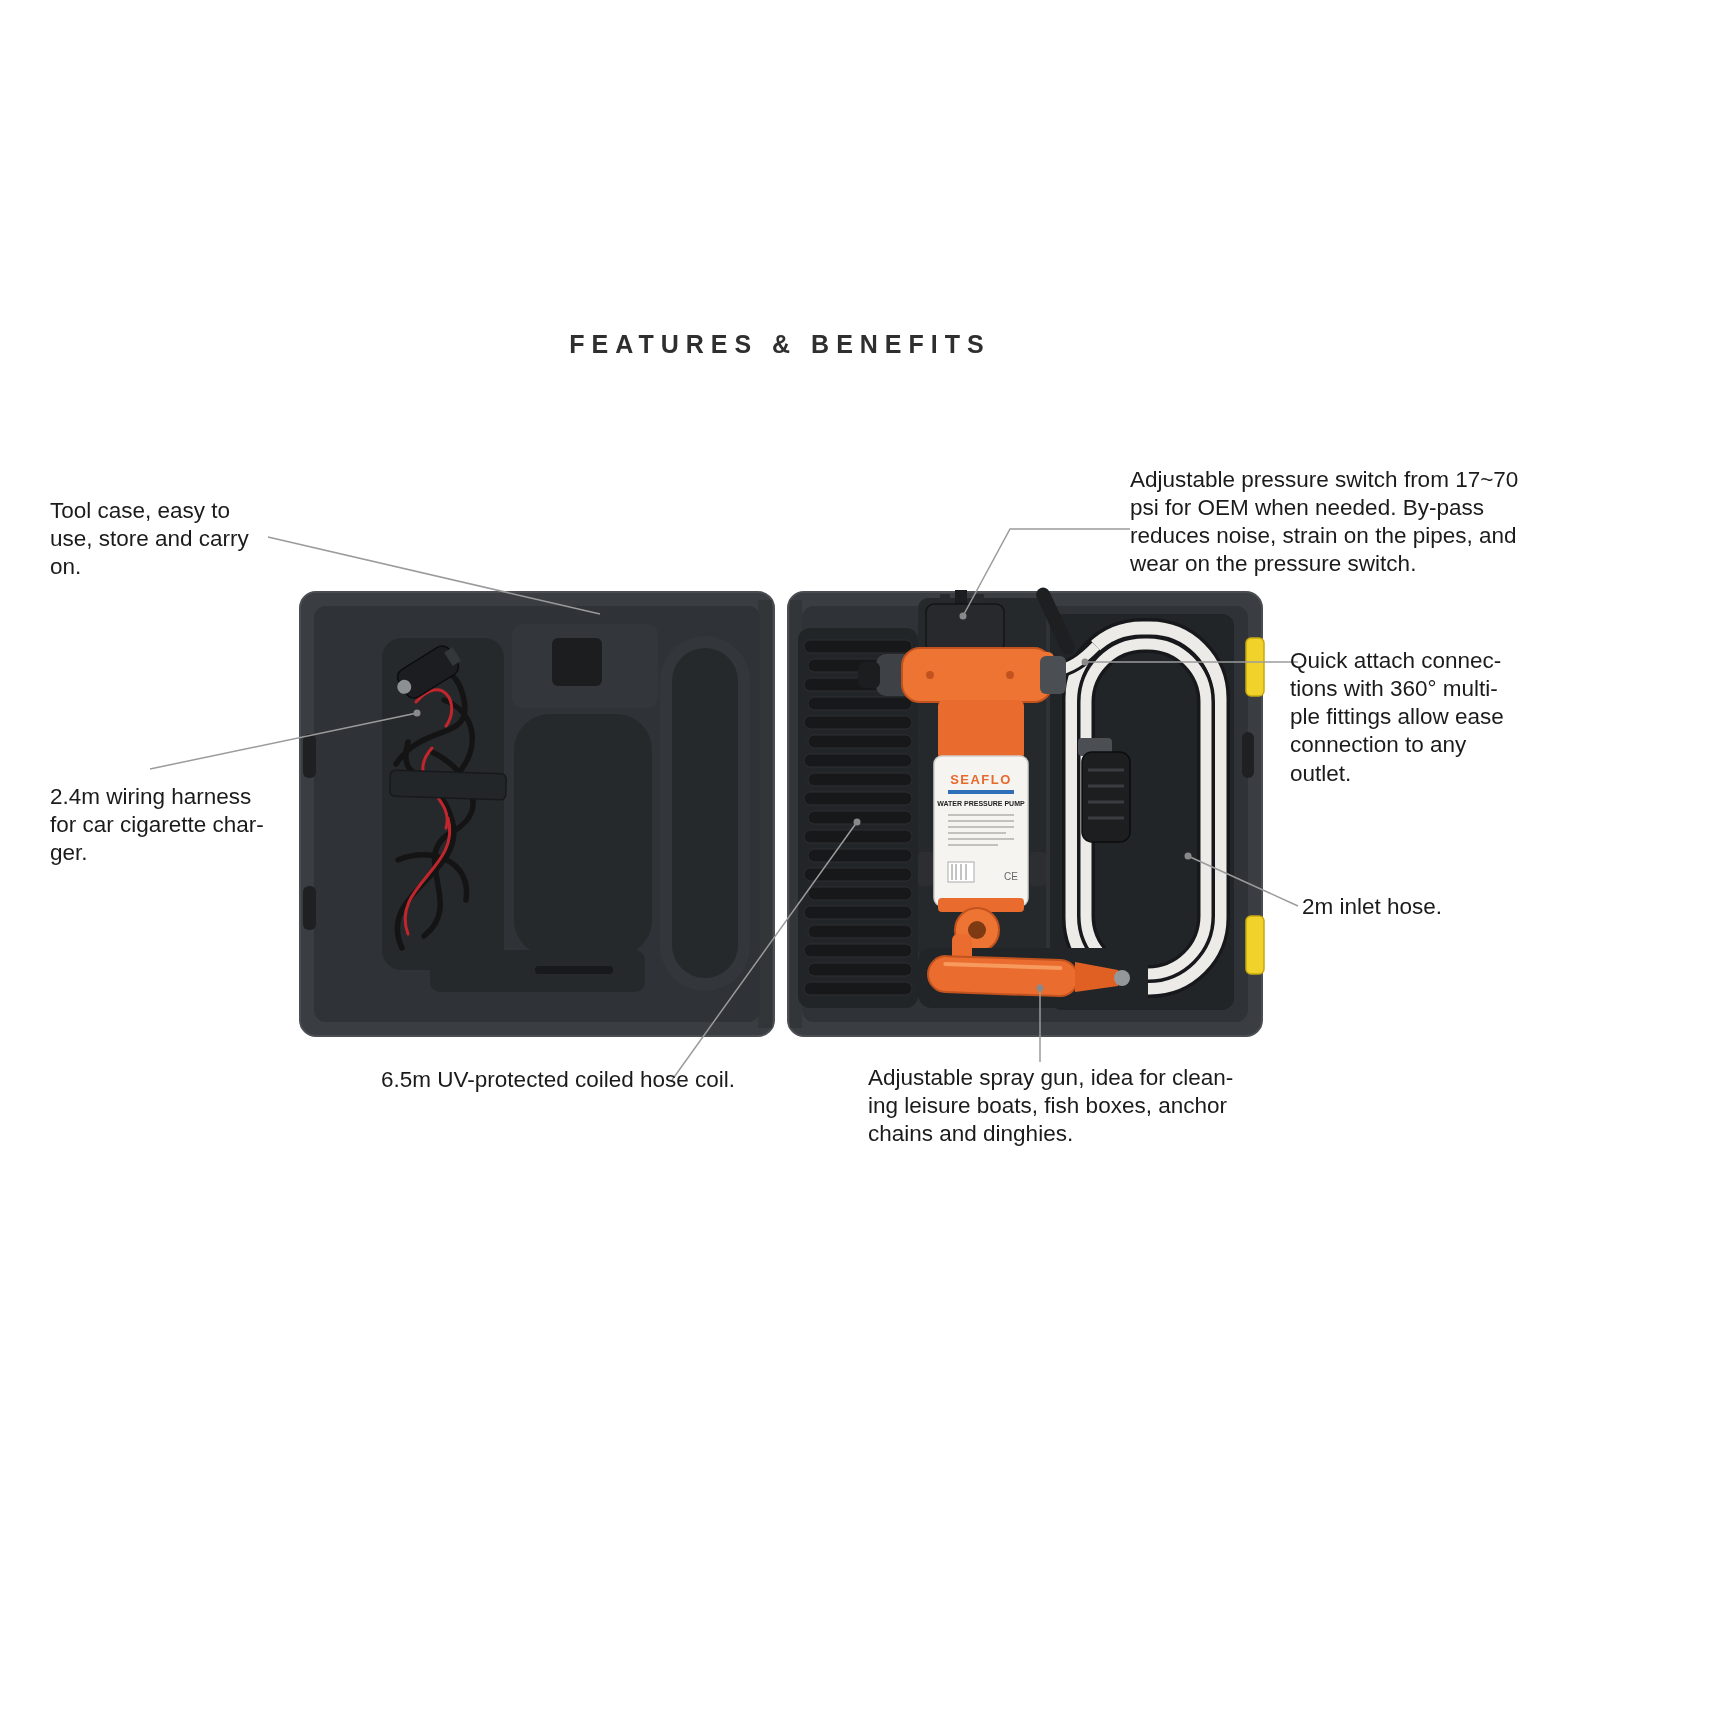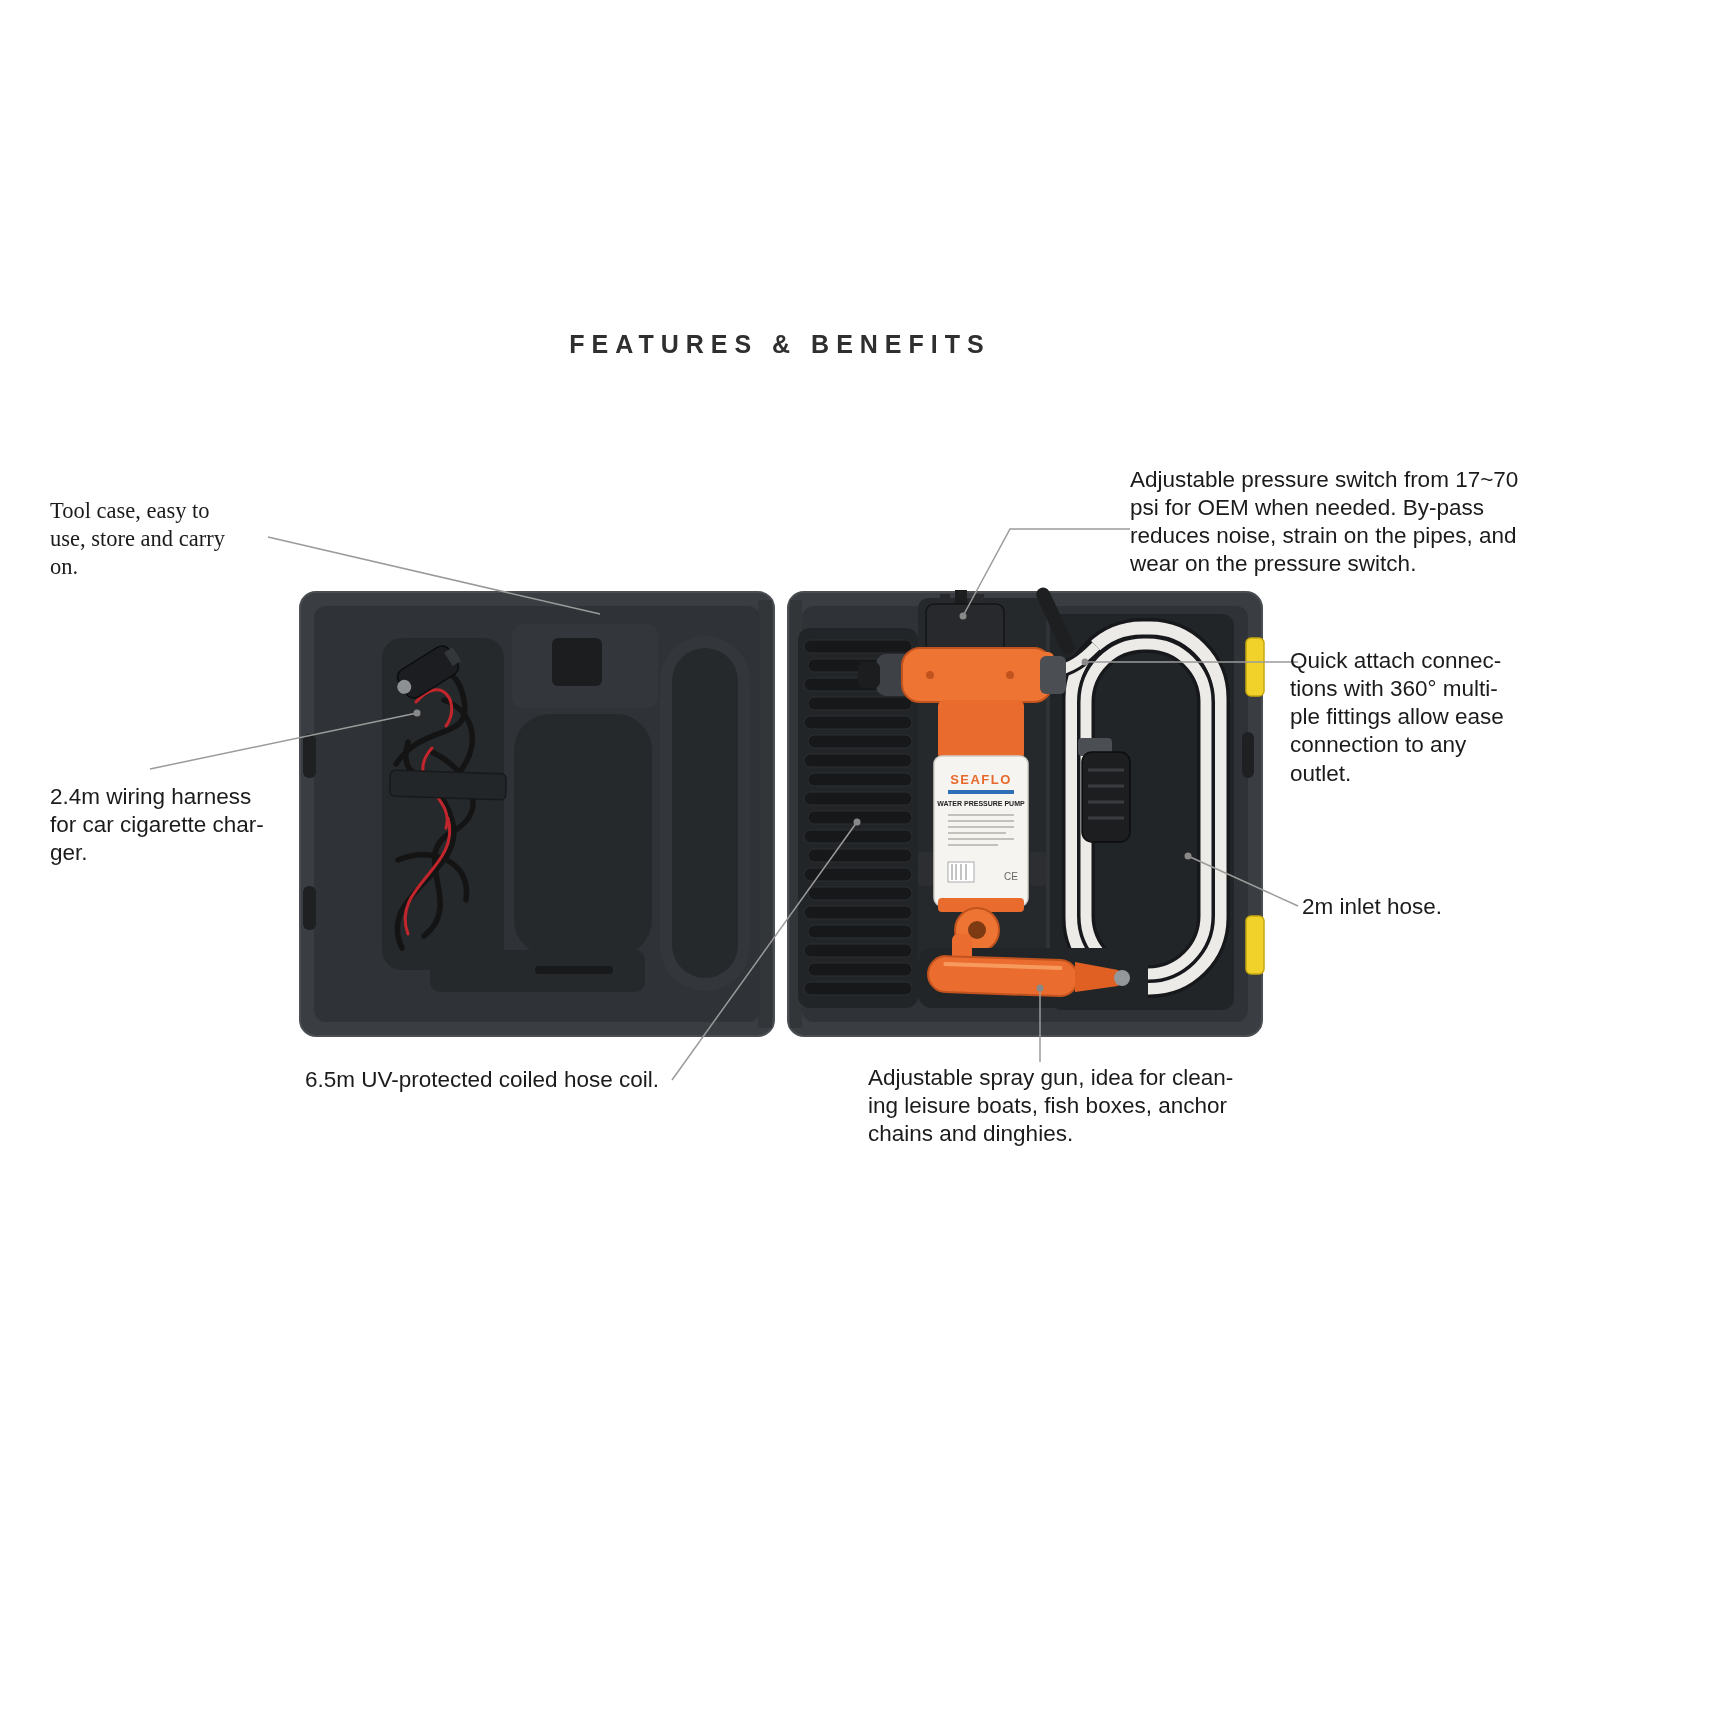--- a/index.html
+++ b/index.html
@@ -19,23 +19,23 @@
     color:#2f2f2f;
     font-weight:700;
   }
   .callout{
     position:absolute;
     font-size:22.5px;
     line-height:1.25;
     color:#1b1b1b;
     white-space:pre-line;
   }
-  .c-toolcase{left:50px;top:497px;width:240px;font-family:Liberation Serif, serif;}
+  .c-toolcase{left:50px;top:497px;width:240px;}
   .c-wiring{left:50px;top:783px;width:250px;}
-  .c-coil{left:305px;top:1066px;width:430px;}
+  .c-coil{left:305px;top:1066px;width:430px;text-align:right;}
   .c-pressure{left:1130px;top:466px;width:450px;}
   .c-quick{left:1290px;top:647px;width:275px;}
   .c-inlet{left:1302px;top:893px;width:230px;}
   .c-spray{left:868px;top:1064px;width:405px;}
   .art{
     position:absolute;left:0;top:0;width:1718px;height:1718px;
   }
 </style>
 </head>
 <body>

